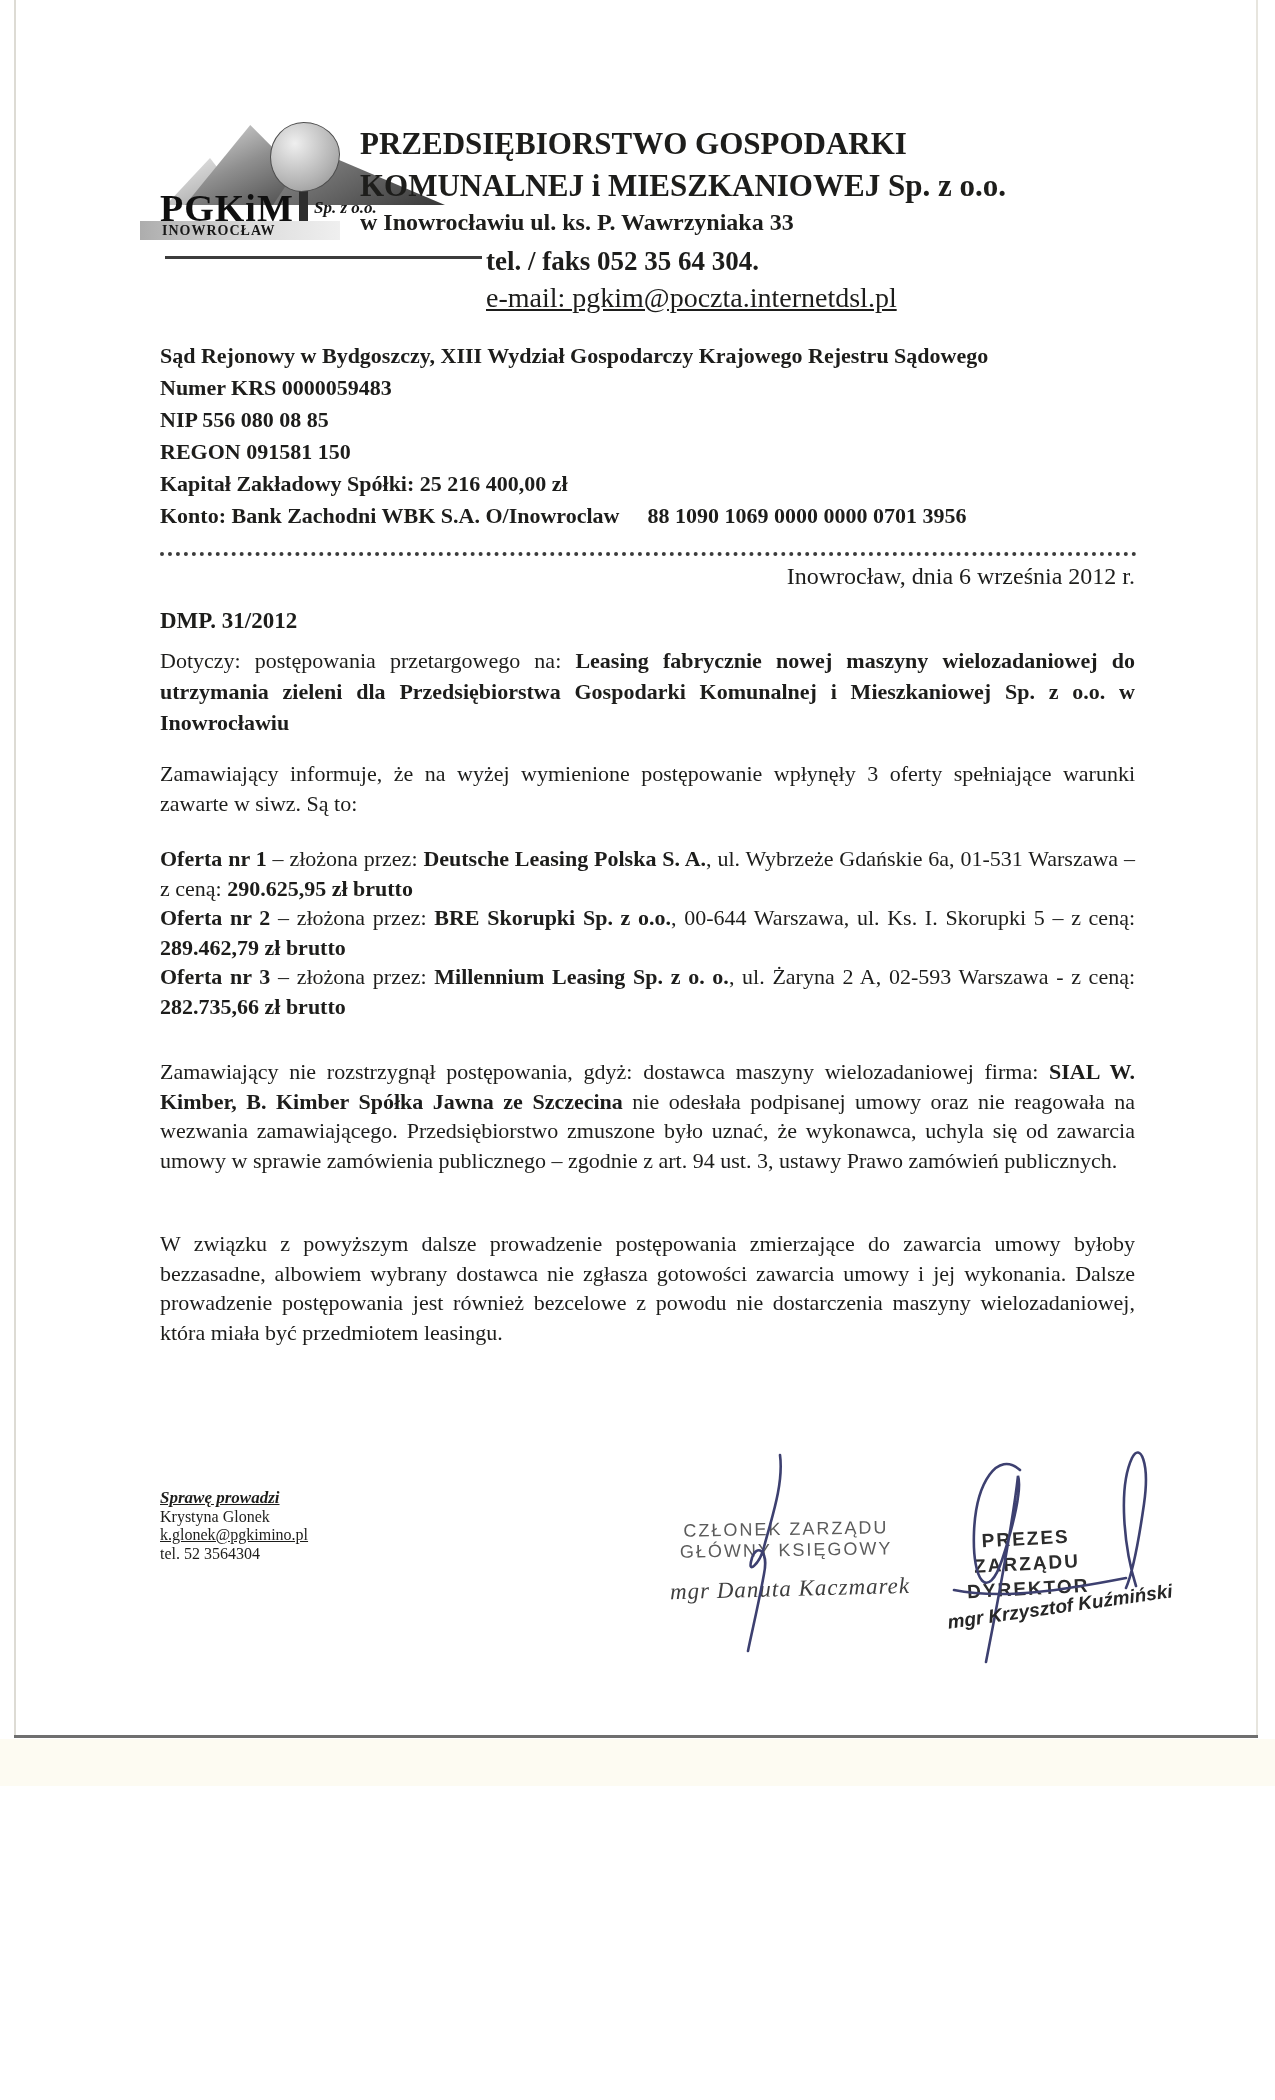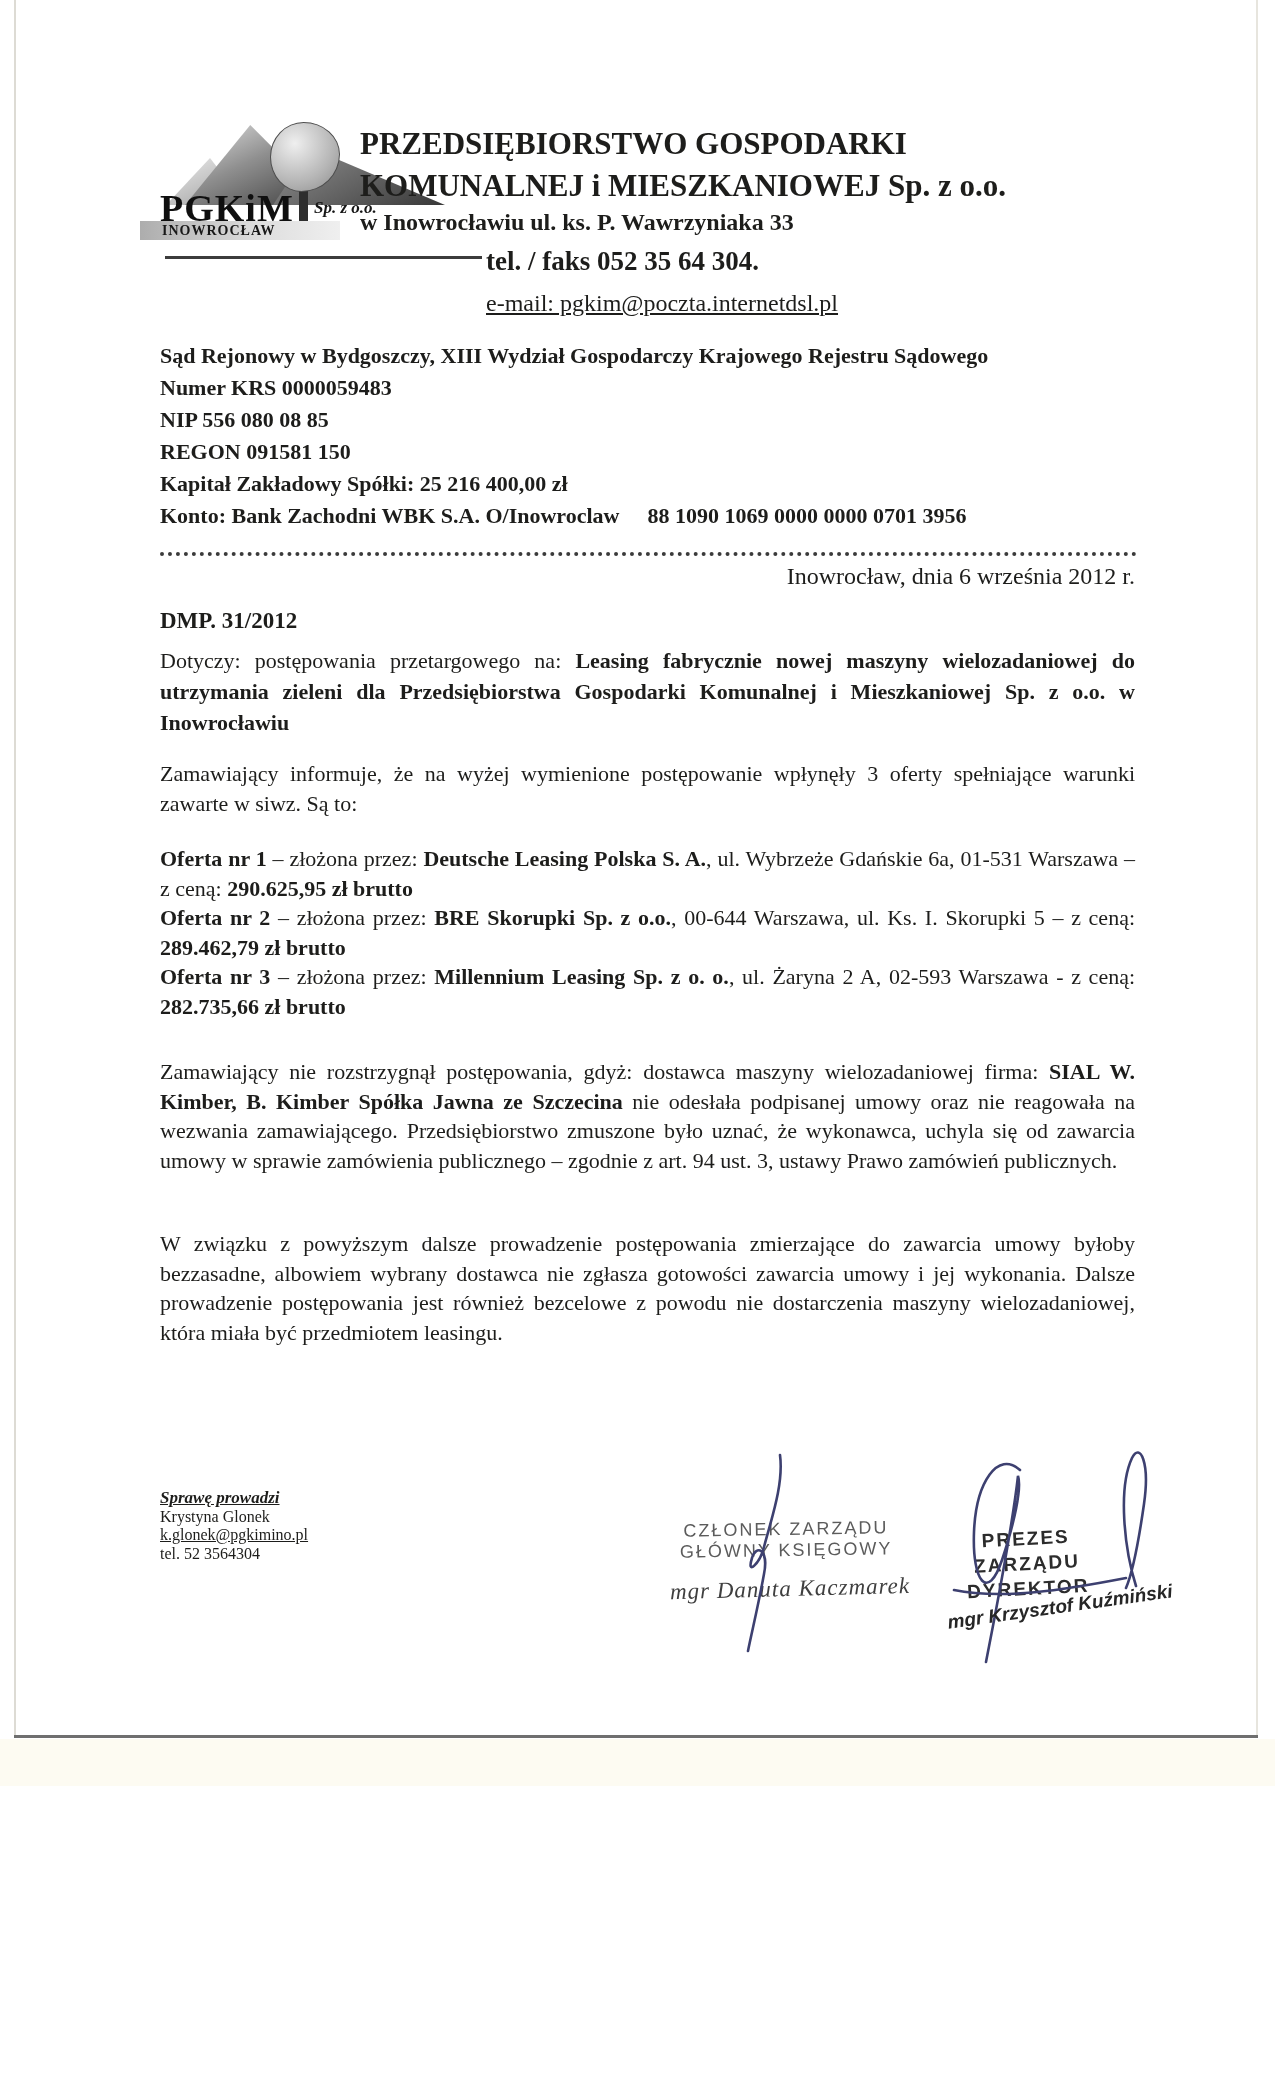--- a/index.html
+++ b/index.html
@@ -30,21 +30,21 @@
     font-size:14px;font-weight:bold;letter-spacing:1px;color:#181818;line-height:19px;padding-left:22px;box-sizing:border-box;}
   .logo-rule{position:absolute;left:25px;top:148px;width:317px;height:3px;background:#3c3c3c;}
 
   
   .head-center{left:360px;width:780px;font-weight:bold;}
   .hl1{top:126px;font-size:31px;}
   .hl2{top:168px;font-size:31px;}
   .hl3{top:209px;font-size:24px;}
   .head-left{left:486px;font-weight:bold;}
   .hl4{top:246px;font-size:27px;}
-  .hl5{top:282px;font-size:24px;font-weight:normal;text-decoration:underline;margin-top:8px;}
+  .hl5{top:282px;font-size:28px;font-weight:normal;text-decoration:underline;}
 
   
   .registry{left:160px;top:340px;width:1010px;font-size:22px;font-weight:bold;line-height:32px;}
   .acct-num{margin-left:28px;}
 
   .dotted{left:160px;top:552px;width:977px;height:0;border-top:4px dotted #3b3b3b;}
   .dateline{left:635px;top:563px;width:500px;text-align:right;font-size:24px;}
   .refnum{left:160px;top:608px;font-size:23px;font-weight:bold;}
 
   .para{left:160px;width:975px;font-size:22px;text-align:justify;}

